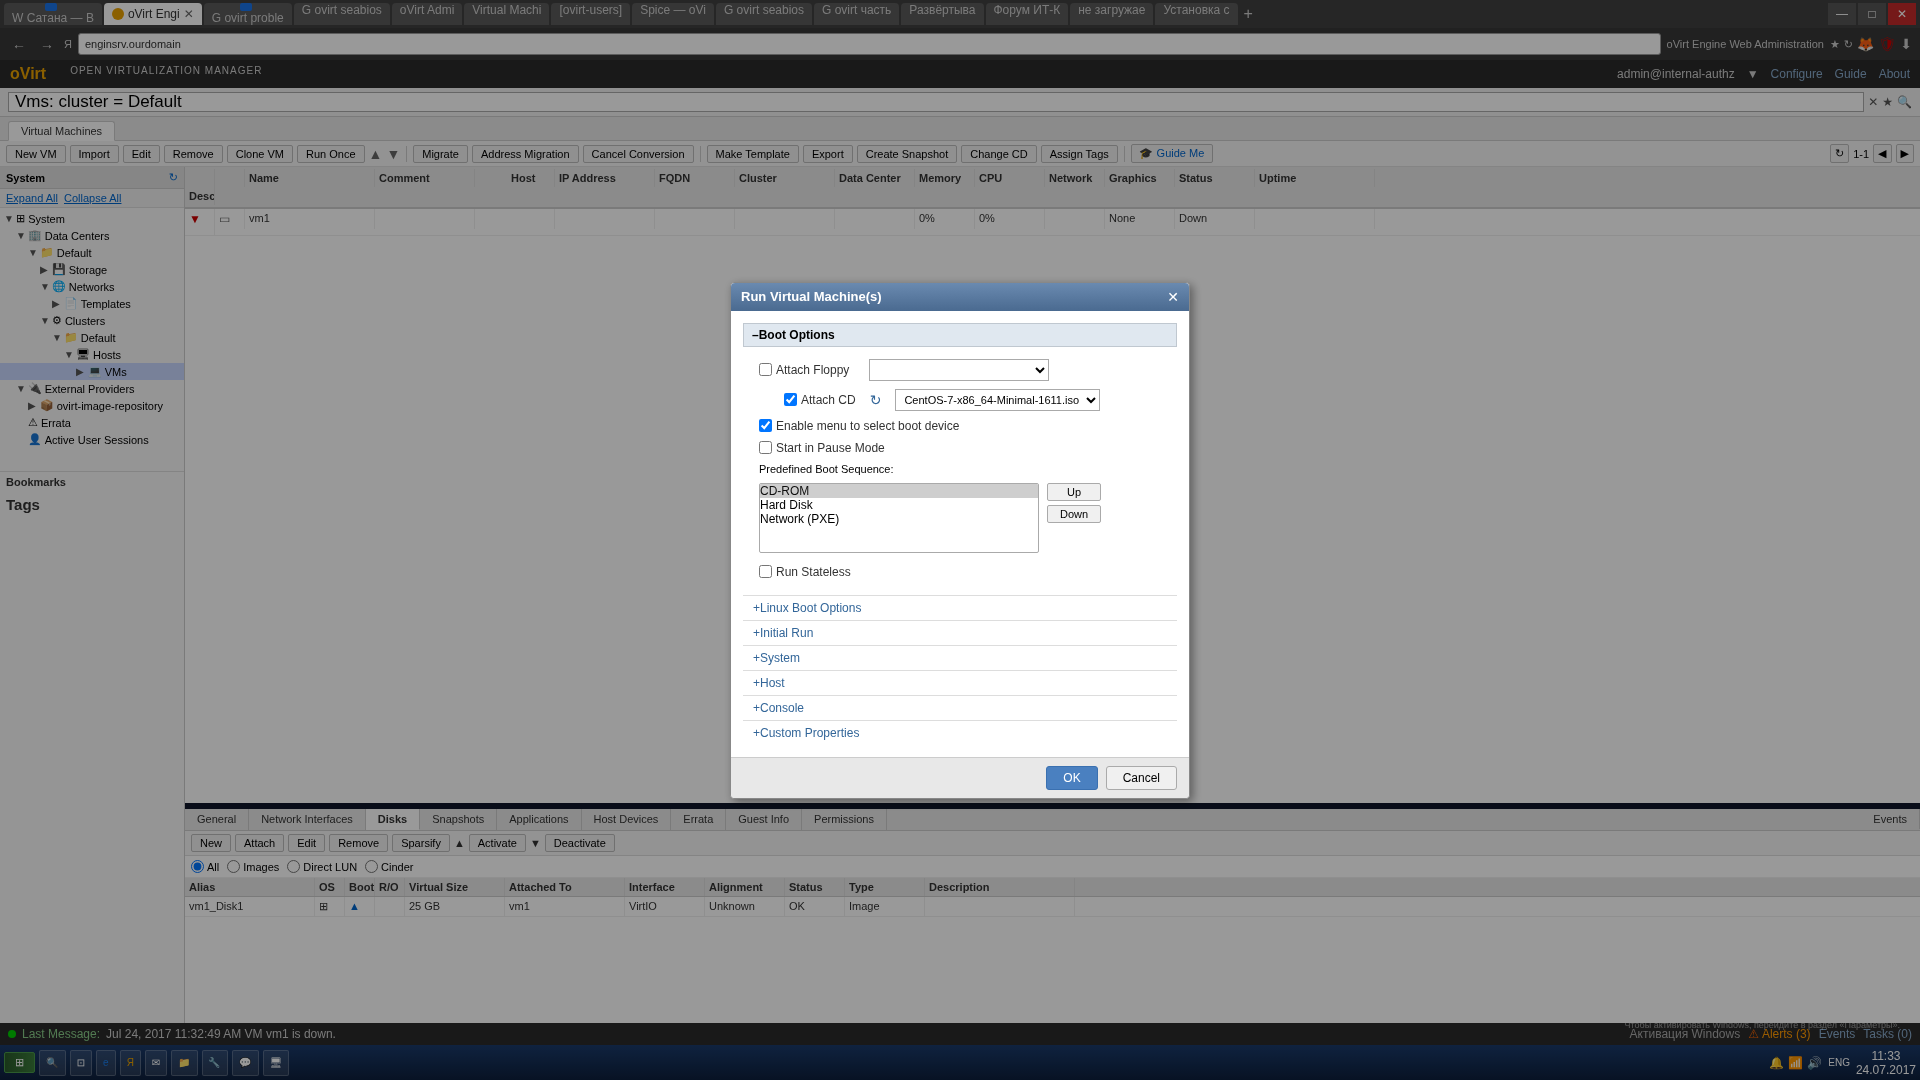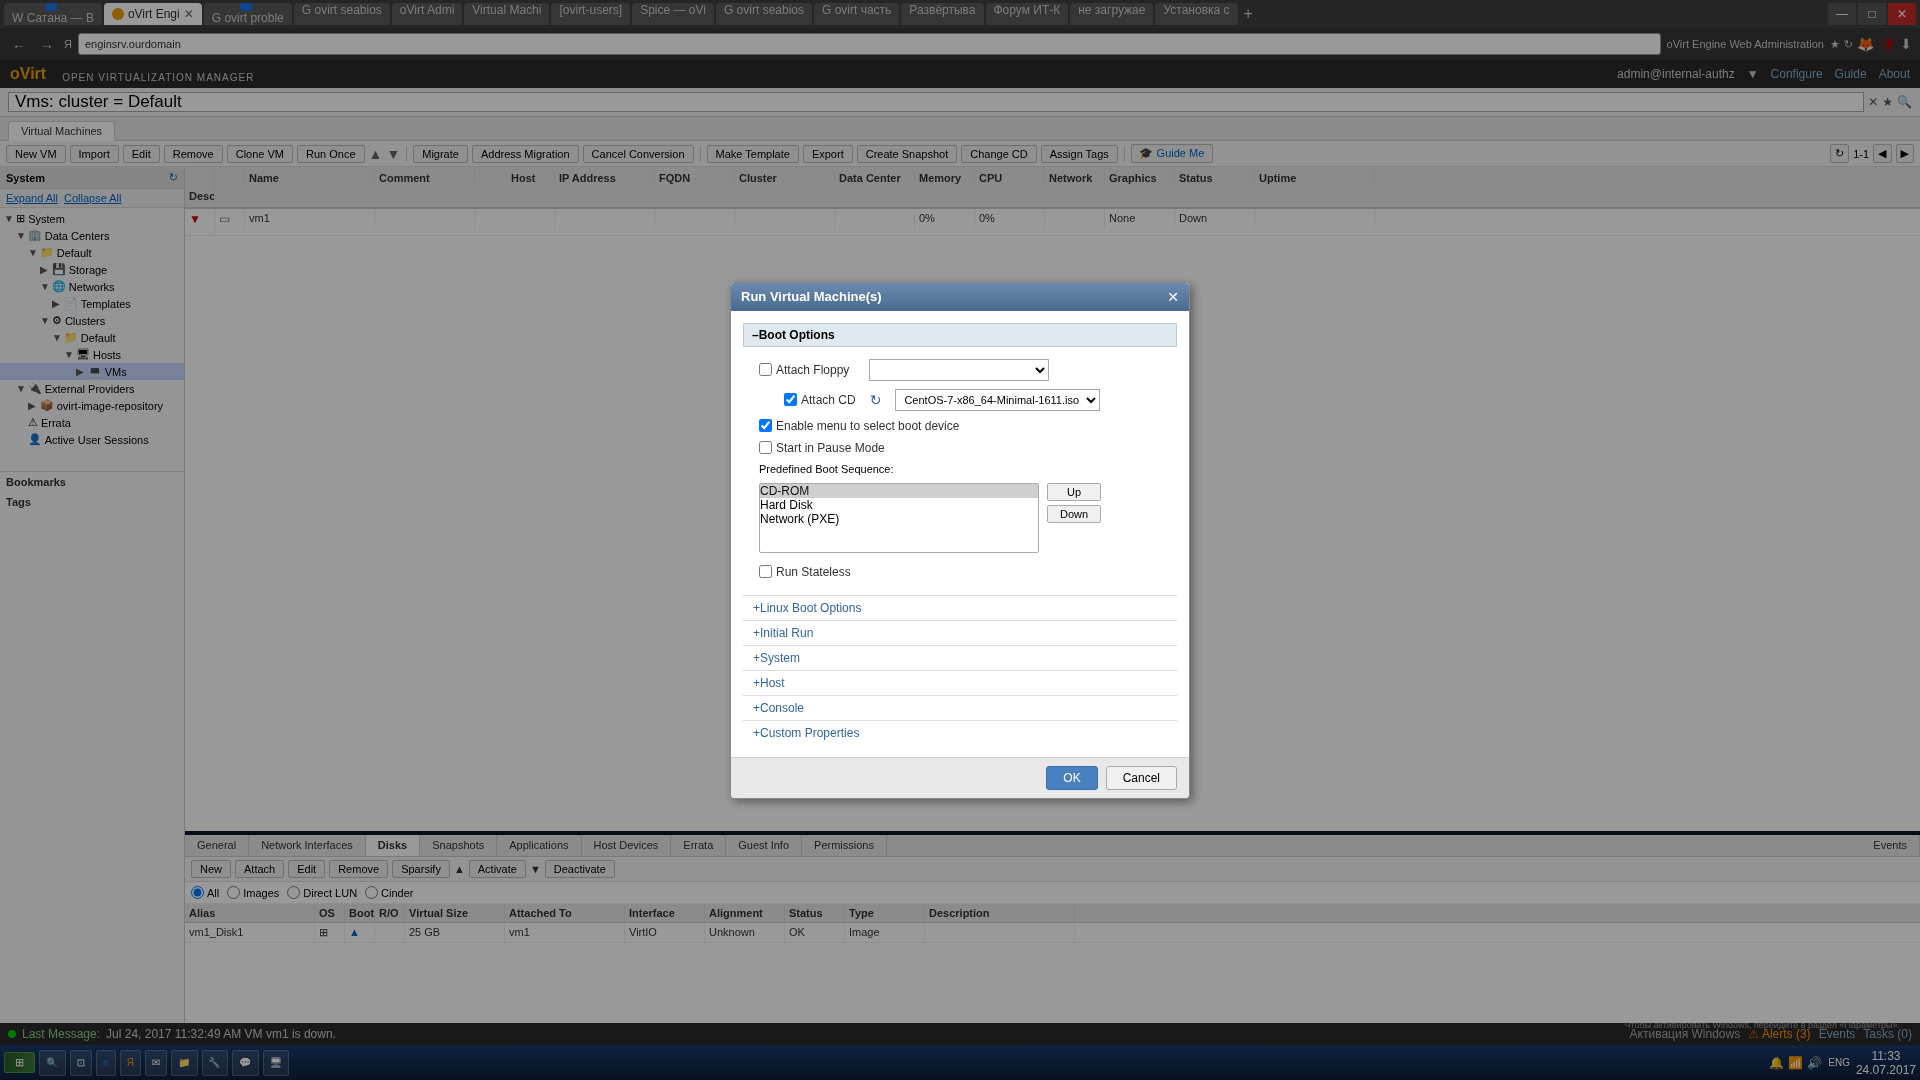--- a/index.html
+++ b/index.html
@@ -18,21 +18,21 @@
     .nav-btn { background: none; border: none; color: #ccc; font-size: 14px; cursor: pointer; padding: 2px 4px; }
     .address-bar { flex: 1; height: 22px; background: #fff; border: 1px solid #999; border-radius: 3px; padding: 0 6px; font-size: 11px; color: #333; }
     .browser-action-btns { display: flex; gap: 4px; }
     .browser-action-btn { background: none; border: none; color: #ccc; font-size: 11px; cursor: pointer; }
 
     
     .app-container { background: #fff; height: calc(1080px - 60px); display: flex; flex-direction: column; }
 
     
     .top-nav { background: #2b2b2b; display: flex; align-items: center; height: 28px; padding: 0 10px; justify-content: space-between; }
-    .top-nav-left { display: flex; align-items: flex-end; gap: 16px; }
+    .top-nav-left { display: flex; align-items: flex-start; gap: 24px; }
     .app-logo { color: #e8a000; font-size: 16px; font-weight: bold; }
     .app-title { color: #ccc; font-size: 10px; letter-spacing: 1px; }
     .top-nav-right { display: flex; align-items: center; gap: 12px; color: #ccc; font-size: 11px; }
 
     
     .search-bar { background: #f0f0f0; border-bottom: 1px solid #ccc; padding: 4px 8px; display: flex; align-items: center; gap: 4px; }
     .search-input { flex: 1; height: 20px; border: 1px solid #aaa; padding: 0 6px; font-size: 17px; }
     .search-btn { background: none; border: none; cursor: pointer; font-size: 12px; color: #555; }
 
     
@@ -64,21 +64,21 @@
     
     .main-area { flex: 1; display: flex; flex-direction: column; overflow: hidden; }
 
     
     .vm-grid-header { display: grid; grid-template-columns: 30px 30px 130px 100px 80px 100px 80px 100px 80px 60px 70px 60px 70px 80px 120px; background: #e8e8e8; border-bottom: 2px solid #ccc; padding: 2px 0; }
     .grid-col-header { padding: 3px 4px; font-size: 11px; font-weight: bold; color: #333; border-right: 1px solid #ddd; white-space: nowrap; overflow: hidden; }
     .vm-grid-row { display: grid; grid-template-columns: 30px 30px 130px 100px 80px 100px 80px 100px 80px 60px 70px 60px 70px 80px 120px; border-bottom: 1px solid #eee; }
     .vm-grid-cell { padding: 3px 4px; font-size: 11px; color: #333; border-right: 1px solid #eee; white-space: nowrap; overflow: hidden; }
 
     
-    .bottom-panel { height: 192px; border-top: 4px solid #0f172a; background: #fff; display: flex; flex-direction: column; }
+    .bottom-panel { height: 220px; border-top: 6px solid #0f172a; background: #fff; display: flex; flex-direction: column; }
     .bottom-tabs { display: flex; background: #e8e8e8; border-bottom: 1px solid #ccc; }
     .bottom-tab { padding: 4px 12px; border-right: 1px solid #ccc; cursor: pointer; font-size: 11px; color: #333; white-space: nowrap; }
     .bottom-tab.active { background: #fff; border-bottom: 1px solid #fff; font-weight: bold; }
     .bottom-toolbar { background: #f5f5f5; border-bottom: 1px solid #ddd; padding: 3px 6px; display: flex; align-items: center; gap: 4px; }
     .bottom-content { flex: 1; overflow: auto; }
     .disk-filter-bar { padding: 4px 6px; display: flex; align-items: center; gap: 8px; border-bottom: 1px solid #eee; }
     .radio-label { display: flex; align-items: center; gap: 3px; font-size: 11px; cursor: pointer; }
 
     
     .disk-grid-header { display: grid; grid-template-columns: 130px 30px 30px 30px 100px 120px 80px 80px 60px 80px 150px; background: #e8e8e8; border-bottom: 1px solid #ccc; }
@@ -351,21 +351,21 @@
             <span class="tree-label">Errata</span>
           </div>
 
           <div class="tree-item" style="padding-left:16px;">
             <span class="tree-toggle"> </span>
             <span class="tree-icon">👤</span>
             <span class="tree-label">Active User Sessions</span>
           </div>
           <div style="height:20px; border-bottom:1px solid #ddd; margin-top:4px;"></div>
           <div style="padding:4px 6px; font-size:11px; font-weight:bold; color:#333;">Bookmarks</div>
-          <div style="padding:4px 6px; font-size:11px; font-weight:bold; color:#333;">Tags</div>
+          <div style="padding:4px 6px; font-size:15px; font-weight:bold; color:#333;">Tags</div>
         </div>
       </div>
 
       <div class="main-area">
 
         <div style="flex:1; overflow:auto;">
 
           <div class="vm-grid-header">
             <div class="grid-col-header"></div>
             <div class="grid-col-header"></div>

